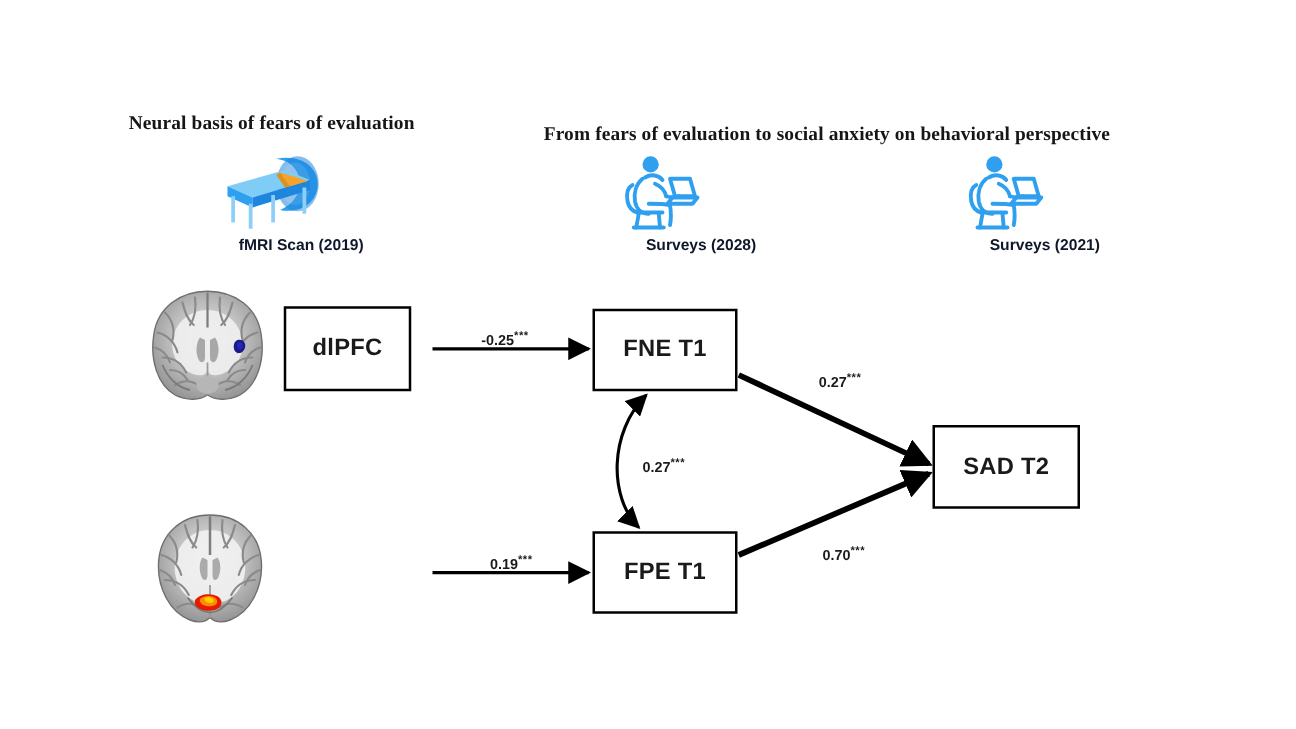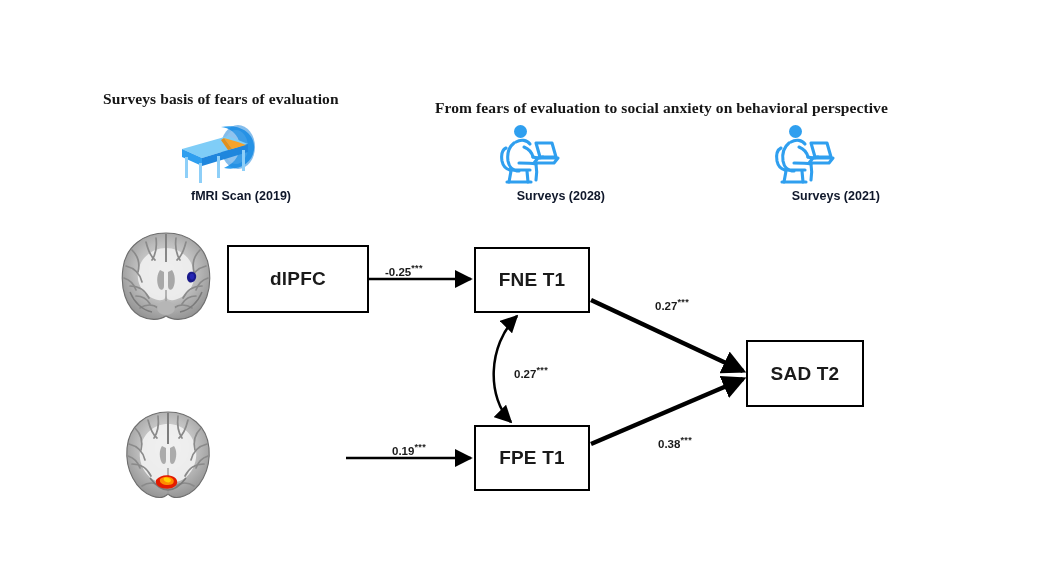--- a/index.html
+++ b/index.html
@@ -68,21 +68,21 @@
     box-sizing: border-box;
   }
   .model-box span {
     font-family: "Liberation Sans", sans-serif;
     font-weight: bold;
     font-size: 19px;
     color: #1a1a1a;
     letter-spacing: 0.2px;
     white-space: nowrap;
   }
-  #box-dlpfc { left: 227px; top: 245px; width: 142px; height: 68px; }
+  #box-dlpfc { left: 227px; top: 245px; width: 102px; height: 68px; }
   #box-vmpfc { left: 227px; top: 425px; width: 118px; height: 68px; }
   #box-fne   { left: 474px; top: 247px; width: 116px; height: 66px; }
   #box-fpe   { left: 474px; top: 425px; width: 116px; height: 66px; }
   #box-sad   { left: 746px; top: 340px; width: 118px; height: 67px; }
 
   
   .path-label {
     position: absolute;
     font-family: "Liberation Sans", sans-serif;
     font-weight: bold;
@@ -110,21 +110,21 @@
     width: 1037px;
     height: 583px;
     pointer-events: none;
   }
 </style>
 </head>
 <body>
 
 <div id="canvas">
 
-  <div class="section-header" id="hdr-left">Surveys basis of fears of evaluation</div>
+  <div class="section-header" id="hdr-left">Neural basis of fears of evaluation</div>
 
   <div class="section-header" id="hdr-right">From fears of evaluation to social anxiety on behavioral perspective</div>
 
   <div class="icon-wrap" id="icon-fmri">
     <svg width="94" height="68" viewBox="0 0 94 68" xmlns="http://www.w3.org/2000/svg">
 
       <path d="M55 8 C76 4, 90 16, 88 31 C86 45, 72 52, 58 49 C70 44, 76 33, 73 22 C70 13, 63 9, 55 8 Z" fill="#2f9fef"></path>
       <ellipse cx="72" cy="28" rx="17" ry="22" fill="#1f86dd" opacity="0.55"></ellipse>
       <ellipse cx="70" cy="28" rx="12" ry="17" fill="#ffffff" opacity="0.10"></ellipse>
 
@@ -374,16 +374,16 @@
 
   <div class="path-label" id="lbl-fne-fpe">
     <span>0.27</span><sup>***</sup>
   </div>
 
   <div class="path-label" id="lbl-fne-sad">
     <span>0.27</span><sup>***</sup>
   </div>
 
   <div class="path-label" id="lbl-fpe-sad">
-    <span>0.38</span><sup>***</sup>
+    <span>0.70</span><sup>***</sup>
   </div>
 
 </div>
 
 </body></html>

